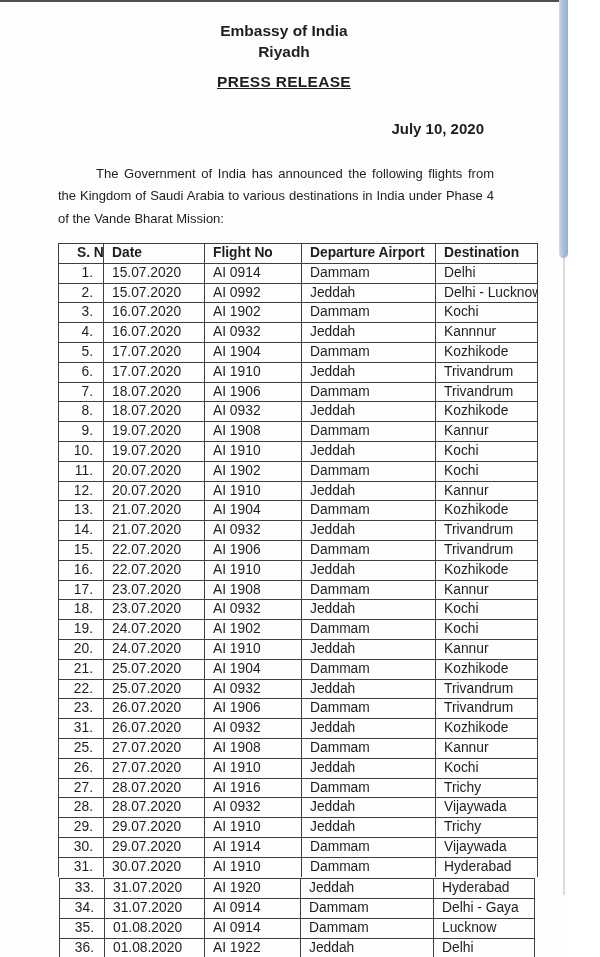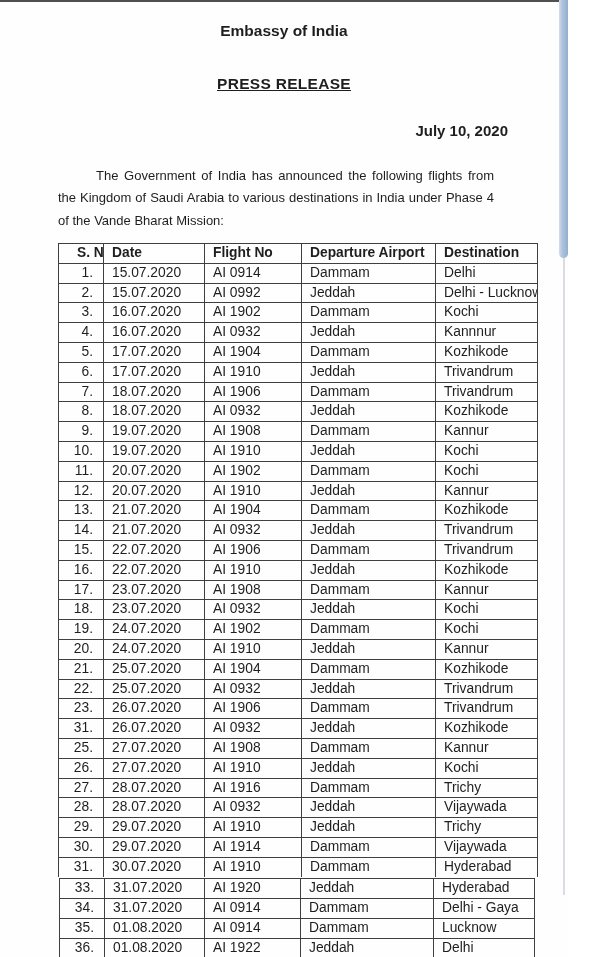--- a/index.html
+++ b/index.html
@@ -16,29 +16,29 @@
     background:var(--top_line, #4f4f4f);
   }
   .doc-head {
     padding-top:20px;
     text-align:center;
     font-weight:bold;
     font-size:15.5px;
     line-height:21px;
   }
   .press-release {
-    margin-top:34px;
+    margin-top:11px;
     text-align:center;
     font-weight:bold;
     font-size:15.5px;
     text-decoration:underline;
     letter-spacing:0.3px;
   }
   .date-line {
-    margin:29px 60px 0 0;
+    margin:29px 84px 0 0;
     text-align:right;
     font-weight:bold;
     font-size:15px;
   }
   .intro {
     margin:26px 74px 0 58px;
     font-size:13px;
     line-height:22.4px;
     text-align:justify;
     text-indent:38px;
@@ -86,20 +86,21 @@
 </style>
 </head>
 <body>
 
 <div class="page">
 
   <div class="top-edge"></div>
 
   <div class="doc-head">
     <div>Embassy of India</div>
+    <div>Riyadh</div>
   </div>
 
   <div class="press-release">PRESS RELEASE</div>
 
   <div class="date-line">July 10, 2020</div>
 
   <p class="intro">The Government of India has announced the following flights from the Kingdom of Saudi Arabia to various destinations in India under Phase 4 of the Vande Bharat Mission:</p>
 
   <table class="t1">
     <colgroup>

